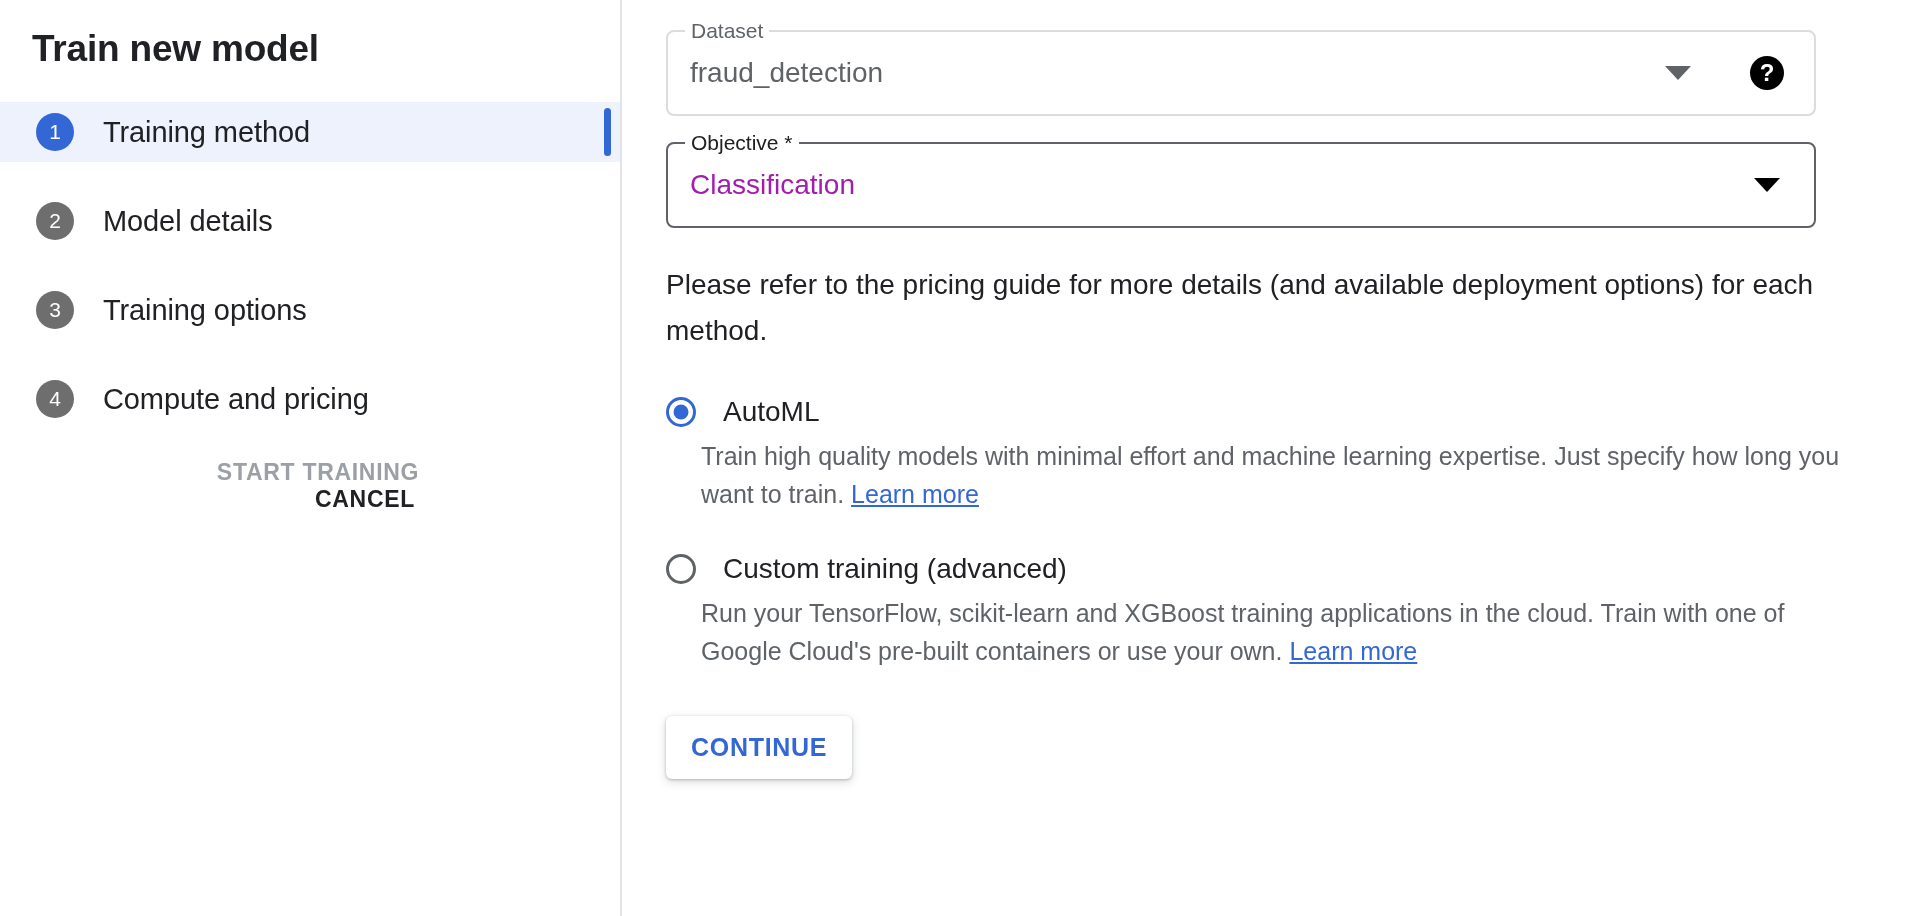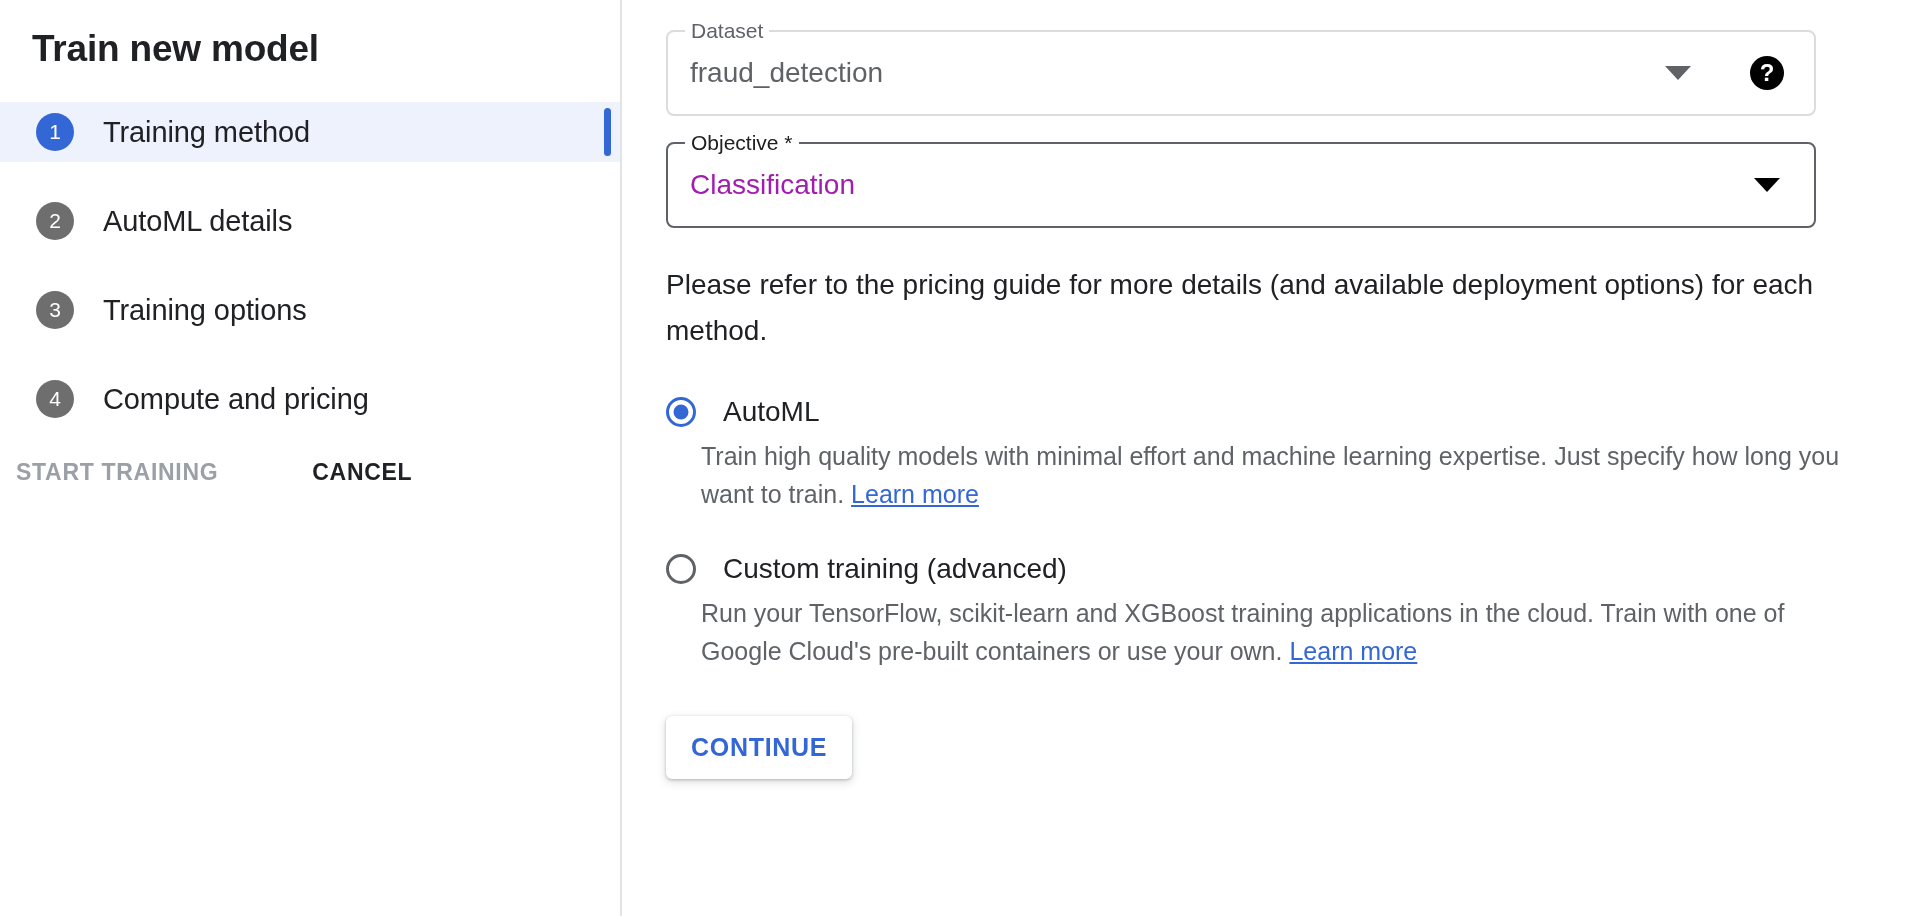--- a/index.html
+++ b/index.html
@@ -96,20 +96,21 @@
     color: #202124;
     letter-spacing: -0.1px;
     white-space: nowrap;
   }
 
   .sidebar-actions {
     display: flex;
     align-items: center;
     margin-top: 30px;
     padding-left: 16px;
+    flex-direction: column;
   }
   .text-button {
     background: none;
     border: none;
     padding: 0;
     font-family: "Liberation Sans", sans-serif;
     font-size: 23px;
     font-weight: bold;
     letter-spacing: 0.7px;
     cursor: pointer;
@@ -301,21 +302,21 @@
 
     <nav class="steps">
 
       <div class="step active">
         <span class="step-num">1</span>
         <span class="step-label">Training method</span>
       </div>
 
       <div class="step">
         <span class="step-num">2</span>
-        <span class="step-label">AutoML details</span>
+        <span class="step-label">Model details</span>
       </div>
 
       <div class="step">
         <span class="step-num">3</span>
         <span class="step-label">Training options</span>
       </div>
 
       <div class="step">
         <span class="step-num">4</span>
         <span class="step-label">Compute and pricing</span>

